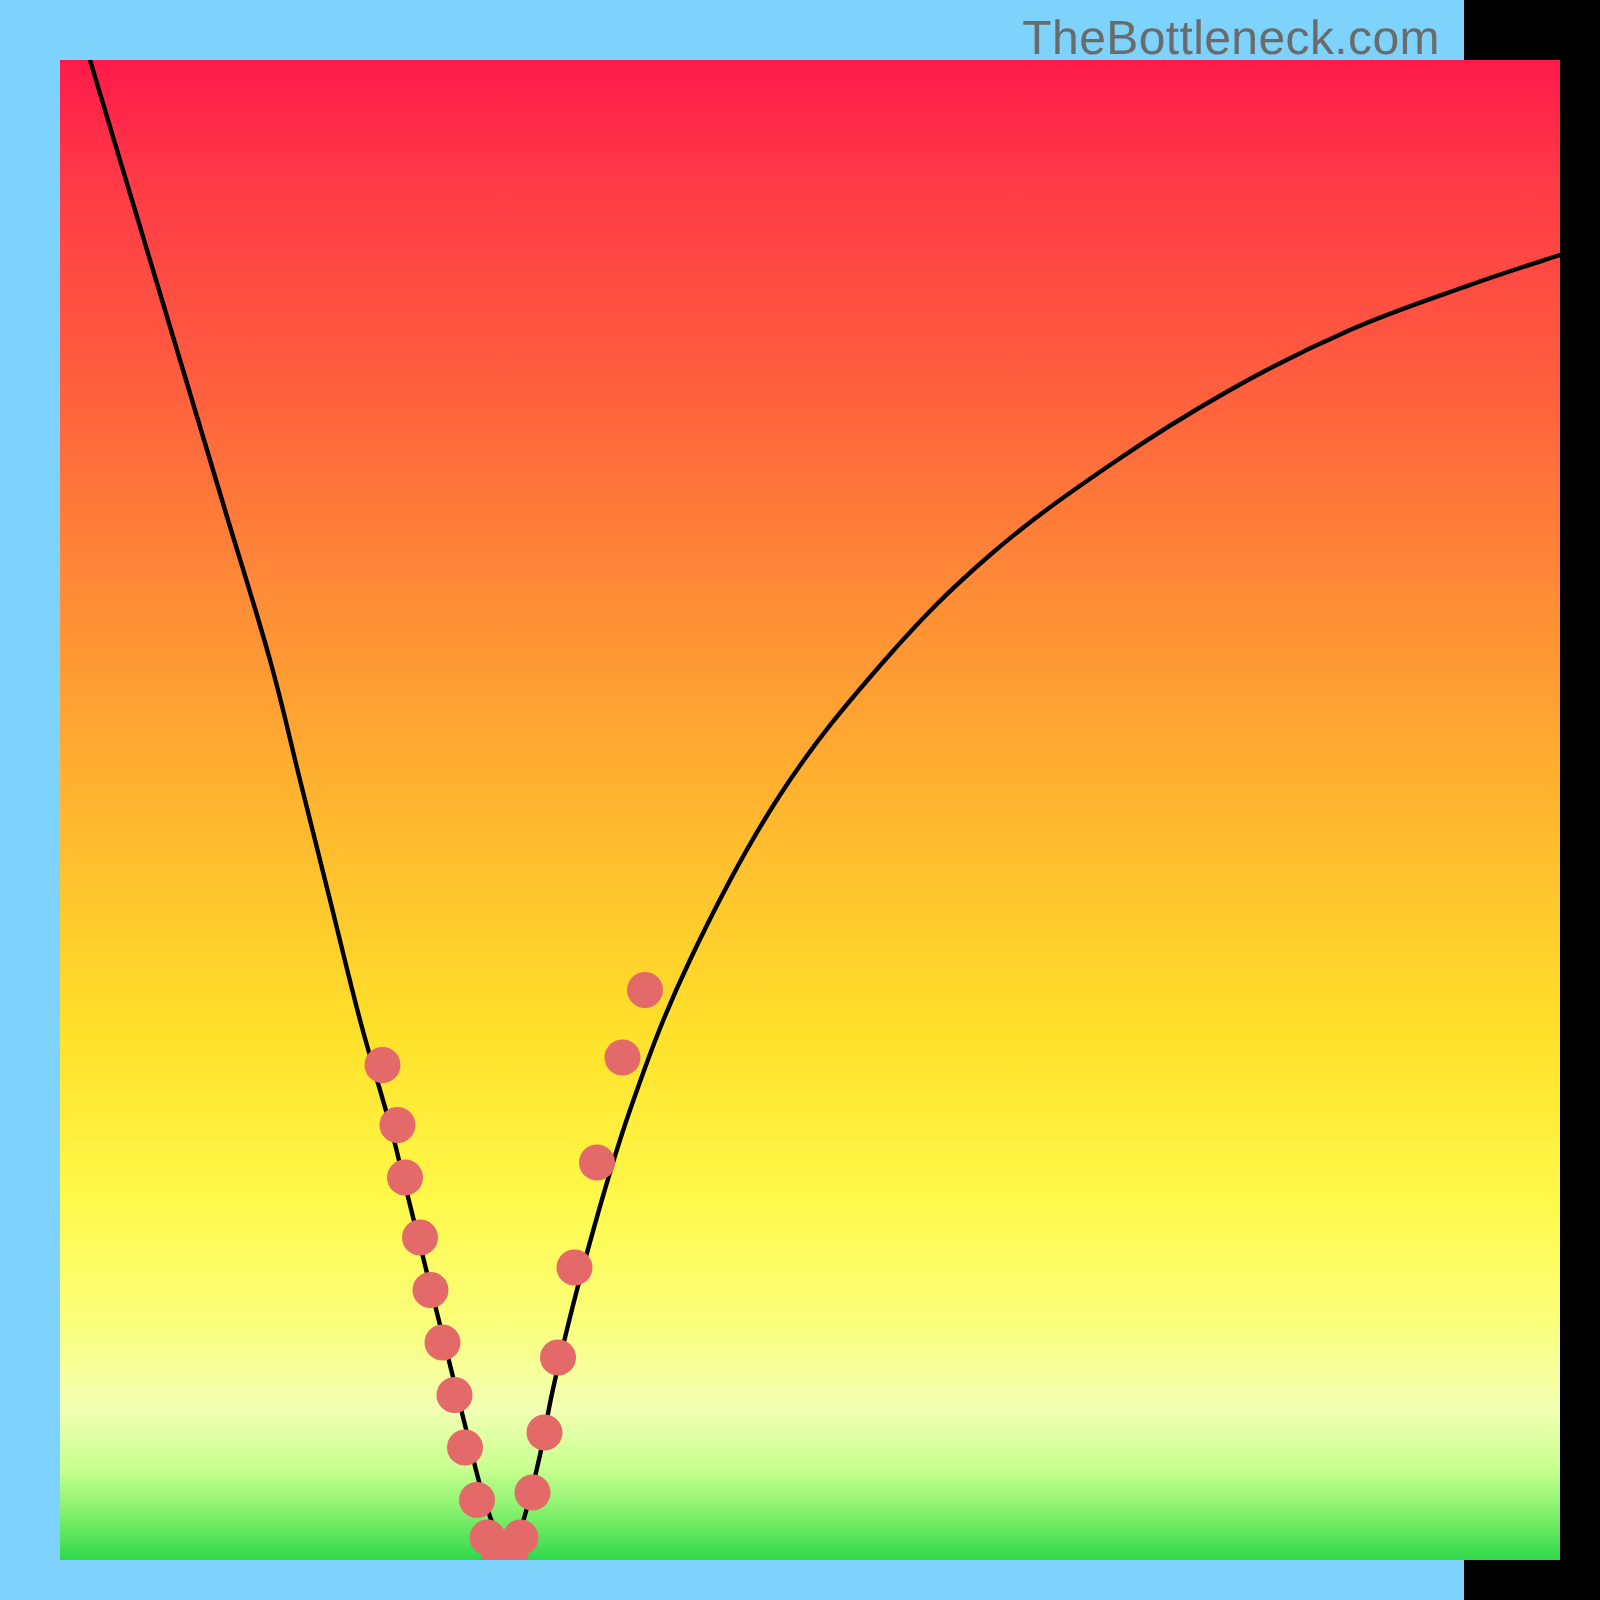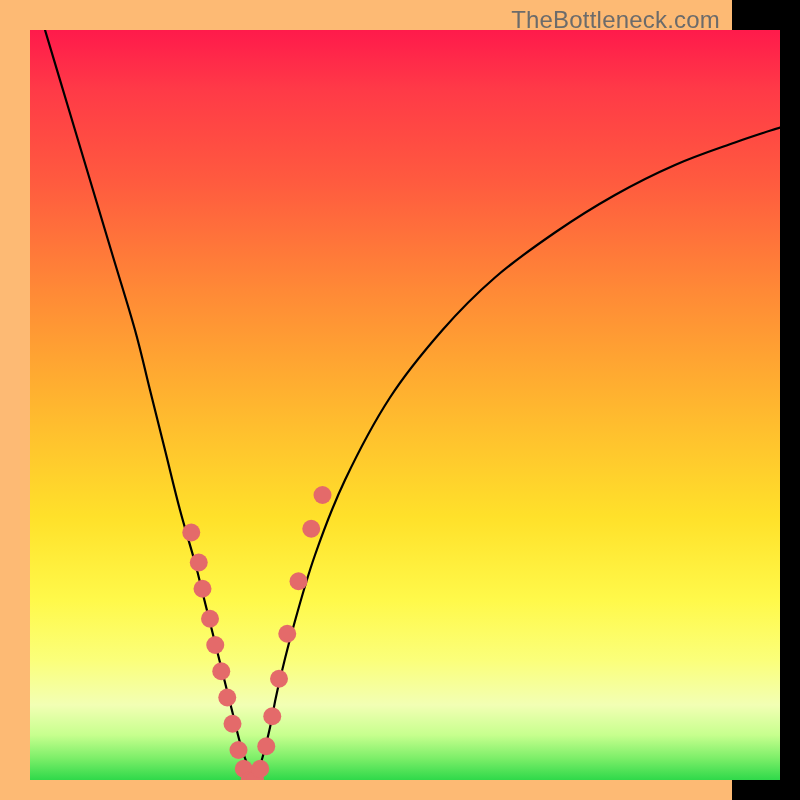--- a/index.html
+++ b/index.html
@@ -10,21 +10,21 @@
     overflow: hidden;
     background: #000;
     font-family: Arial, Helvetica, sans-serif;
   }
   .frame {
     position: absolute;
     left: 0;
     top: 0;
     width: 732px;
     height: 800px;
-    background: #fdba74;
+    background: #7dd3fc;
   }
   .plot-area {
     position: absolute;
     left: 30px;
     top: 30px;
     width: 750px;
     height: 750px;
     
     background: linear-gradient(
       to bottom,

